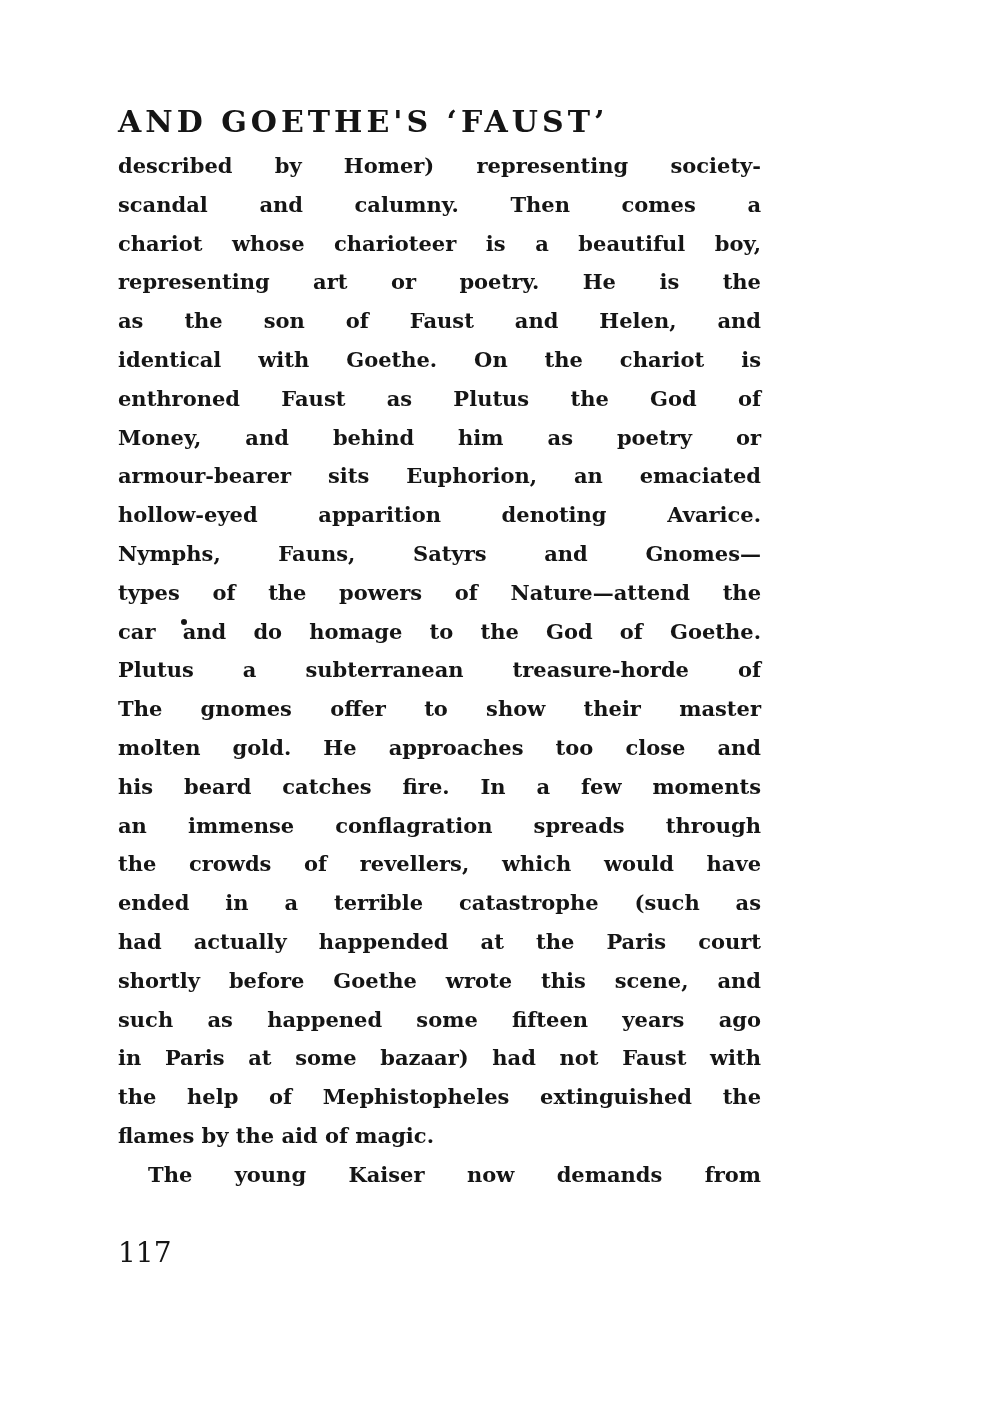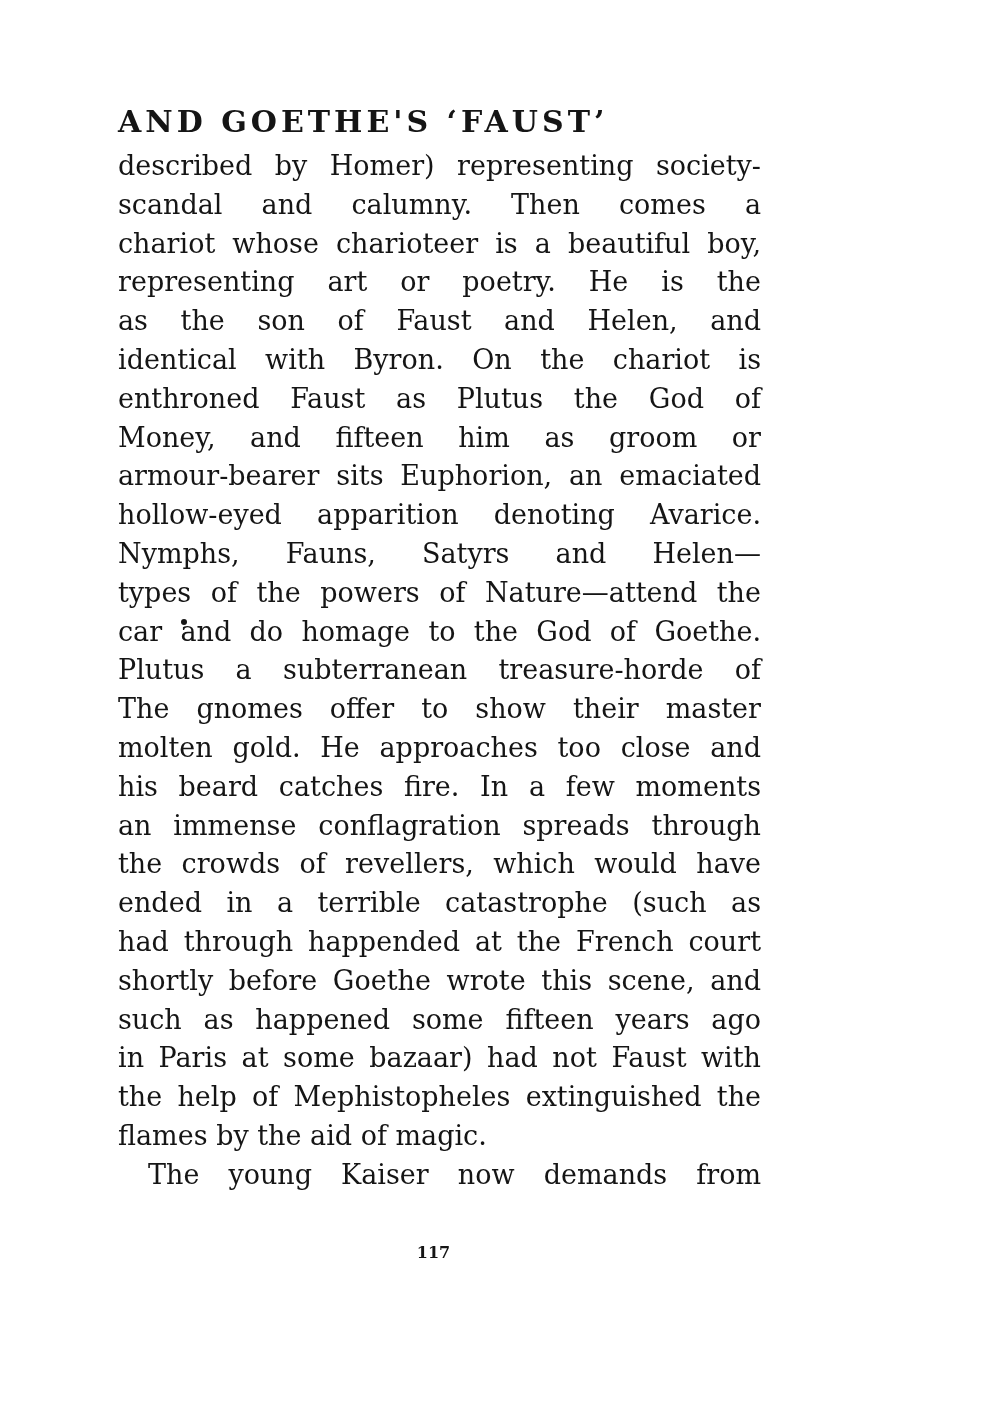--- a/index.html
+++ b/index.html
@@ -25,45 +25,45 @@
     letter-spacing: 4px;
     white-space: nowrap;
   }
   .body-text {
     position: absolute;
     left: 118px;
     top: 147px;
     width: 643px;
   }
   .line {
-    font-size: 27px;
-    font-weight: 400;
+    font-size: 21px;
+    font-weight: 700;
     line-height: 38.8px;
     height: 38.8px;
     text-align: justify;
     text-align-last: justify;
     white-space: normal;
     overflow: visible;
   }
   .line.para-end {
     text-align-last: left;
   }
   .line.para-start {
     text-indent: 30px;
   }
   .page-number-row {
     position: absolute;
     left: 118px;
     top: 1234px;
     width: 643px;
     box-sizing: border-box;
     padding-right: 12px;
-    text-align: center;
-    font-size: 16px;
-    font-weight: 700;
+    text-align: left;
+    font-size: 28px;
+    font-weight: 400;
     line-height: 38.8px;
   }
   .ink-dot {
     position: absolute;
     left: 181px;
     top: 619px;
     width: 6px;
     height: 6px;
     border-radius: 50%;
     background: #151515;
@@ -75,36 +75,36 @@
 <div class="page">
 
   <div class="running-header">AND GOETHE'S ‘FAUST’</div>
 
   <div class="body-text">
     <div class="line">described by Homer) representing society-</div>
     <div class="line">scandal and calumny. Then comes a</div>
     <div class="line">chariot whose charioteer is a beautiful boy,</div>
     <div class="line">representing art or poetry. He is the</div>
     <div class="line">as the son of Faust and Helen, and</div>
-    <div class="line">identical with Byron. On the chariot is</div>
+    <div class="line">identical with Goethe. On the chariot is</div>
     <div class="line">enthroned Faust as Plutus the God of</div>
-    <div class="line">Money, and fifteen him as groom or</div>
+    <div class="line">Money, and behind him as poetry or</div>
     <div class="line">armour-bearer sits Euphorion, an emaciated</div>
     <div class="line">hollow-eyed apparition denoting Avarice.</div>
-    <div class="line">Nymphs, Fauns, Satyrs and Helen—</div>
+    <div class="line">Nymphs, Fauns, Satyrs and Gnomes—</div>
     <div class="line">types of the powers of Nature—attend the</div>
     <div class="line">car and do homage to the God of Goethe.</div>
     <div class="line">Plutus a subterranean treasure-horde of</div>
     <div class="line">The gnomes offer to show their master</div>
     <div class="line">molten gold. He approaches too close and</div>
     <div class="line">his beard catches fire. In a few moments</div>
     <div class="line">an immense conflagration spreads through</div>
     <div class="line">the crowds of revellers, which would have</div>
     <div class="line">ended in a terrible catastrophe (such as</div>
-    <div class="line">had through happended at the French court</div>
+    <div class="line">had actually happended at the Paris court</div>
     <div class="line">shortly before Goethe wrote this scene, and</div>
     <div class="line">such as happened some fifteen years ago</div>
     <div class="line">in Paris at some bazaar) had not Faust with</div>
     <div class="line">the help of Mephistopheles extinguished the</div>
     <div class="line para-end">flames by the aid of magic.</div>
     <div class="line para-start">The young Kaiser now demands from</div>
   </div>
 
   <div class="ink-dot"></div>
 

